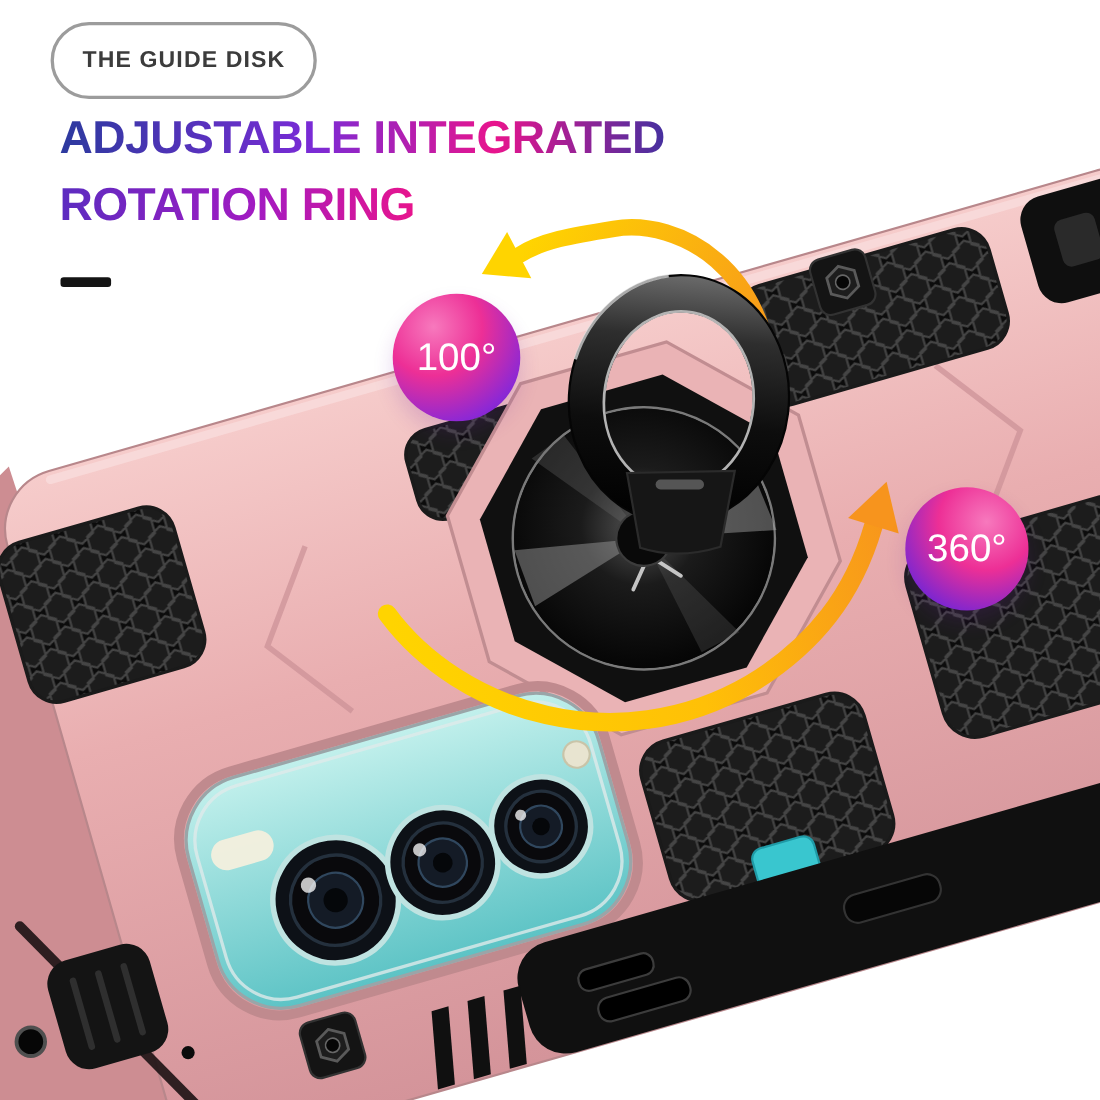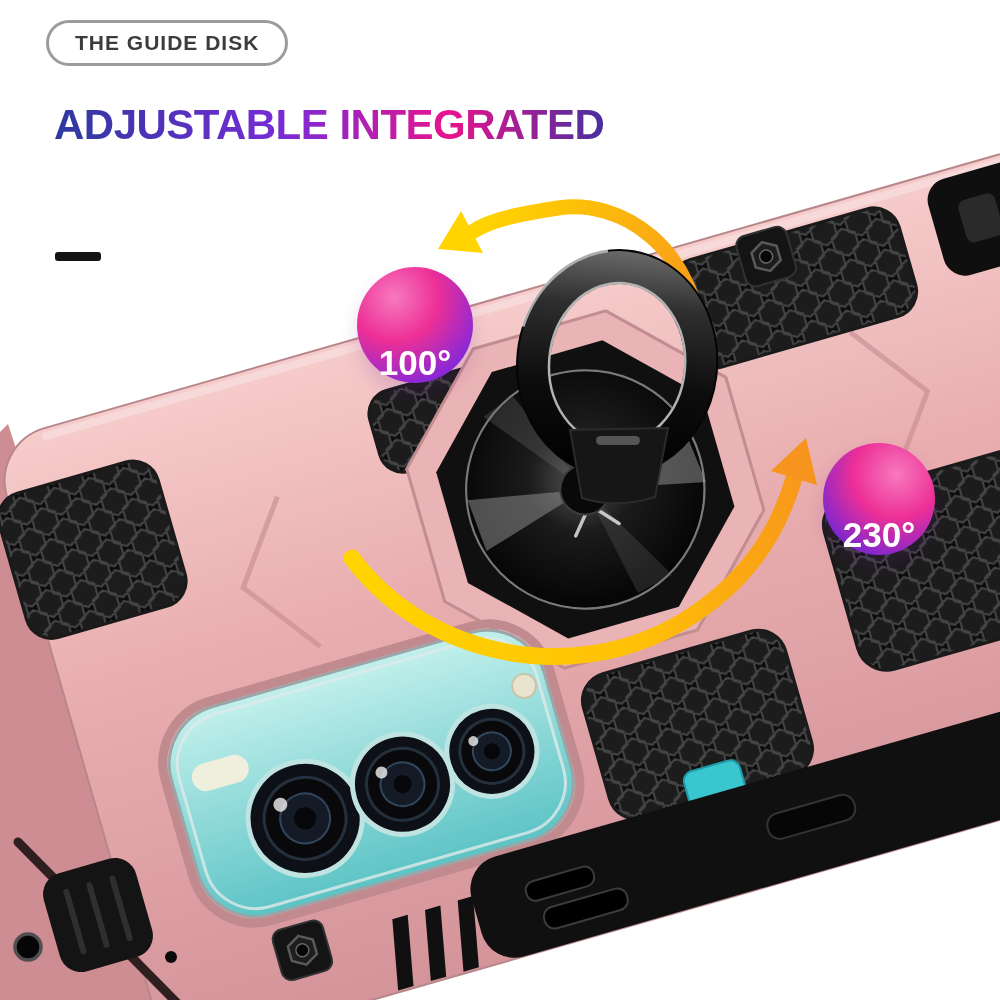--- a/index.html
+++ b/index.html
@@ -1,29 +1,29 @@
 <!DOCTYPE html>
 <html style="--headline-blue: #2c3a9e; --headline-purple: #7a2bd6; --headline-magenta: #e8148d; --badge-pink: #ed2f96; --badge-purple: #6023c9; --arrow-yellow: #ffd400; --arrow-orange: #f7941d; --case-rose: #e6abad; --case-rose-dark: #cf9094; --phone-teal: #8fd9d6; --armor-black: #121212;"><head>
 <meta charset="utf-8">
 <style>
   html,body{margin:0;padding:0;background:#fff;}
   .stage{position:relative;width:1000px;height:1000px;background:#fff;overflow:hidden;
          font-family:"Liberation Sans",sans-serif;}
   .stage svg.art{position:absolute;left:0;top:0;z-index:1;}
-  .pill{position:absolute;left:46px;top:20px;z-index:3;padding:8px 26px;border:3px solid #9c9c9c;
+  .pill{position:absolute;left:46px;top:20px;z-index:3;padding:20px 26px;border:3px solid #9c9c9c;
         border-radius:999px;font-size:21px;font-weight:bold;letter-spacing:1px;color:#3c3c3c;background:#fff;}
   .headline{position:absolute;left:54px;top:88px;z-index:3;font-weight:bold;font-size:42px;
             line-height:49px;letter-spacing:-0.5px;}
   .hl{display:table;background-clip:text;-webkit-background-clip:text;color:transparent;margin-top:12px;}
   .hl1{background-image:linear-gradient(90deg,var(--headline-blue,#2c3a9e) 0%,var(--headline-purple,#7a2bd6) 42%,var(--headline-magenta,#e8148d) 72%,#46309f 100%);}
   .hl2{background-image:linear-gradient(90deg,var(--headline-magenta,#e8148d) 0%,#b31bbd 55%,#5b2cc0 100%);}
   .hl3{background-image:linear-gradient(90deg,#5b2cc0 0%,#a21bc2 55%,var(--headline-magenta,#e8148d) 100%);}
   .dash{position:absolute;left:55px;top:252px;width:46px;height:9px;background:#141414;border-radius:3px;z-index:3;}
-  .badge{position:absolute;z-index:2;border-radius:50%;display:flex;align-items:flex-end;justify-content:center;
-         color:#fff;font-weight:bold;font-size:35px;box-shadow:0 10px 18px rgba(110,35,160,.18);}
+  .badge{position:absolute;z-index:2;border-radius:50%;display:flex;align-items:center;justify-content:center;
+         color:#fff;font-weight:normal;font-size:35px;box-shadow:0 10px 18px rgba(110,35,160,.18);}
   .badge-100{left:357px;top:267px;width:116px;height:116px;
     background:radial-gradient(circle at 32% 26%,#f779bd 0%,var(--badge-pink,#ed2f96) 38%,#8d28d4 76%,#5a23c6 100%);}
   .badge-360{left:823px;top:443px;width:112px;height:112px;
     background:radial-gradient(circle at 66% 28%,#f779bd 0%,var(--badge-pink,#ed2f96) 40%,#7f26cf 78%,#5420bd 100%);}
 </style>
 </head>
 <body>
 
 <div class="stage">
 
@@ -188,24 +188,25 @@
       <polygon points="806,438 817,485 771,471" fill="var(--arrow-orange,#f7941d)"></polygon>
     </g>
   </svg>
 
   <div class="pill">
     <span>THE GUIDE DISK</span>
   </div>
 
   <div class="headline">
     <div class="hl hl1">ADJUSTABLE INTEGRATED</div>
+    <div class="hl hl3">ROTATION RING</div>
   </div>
 
   <div class="dash"></div>
 
   <div class="badge badge-100">
     <span>100°</span>
   </div>
   <div class="badge badge-360">
-    <span>230°</span>
+    <span>360°</span>
   </div>
 
 </div>
 
 </body></html>

